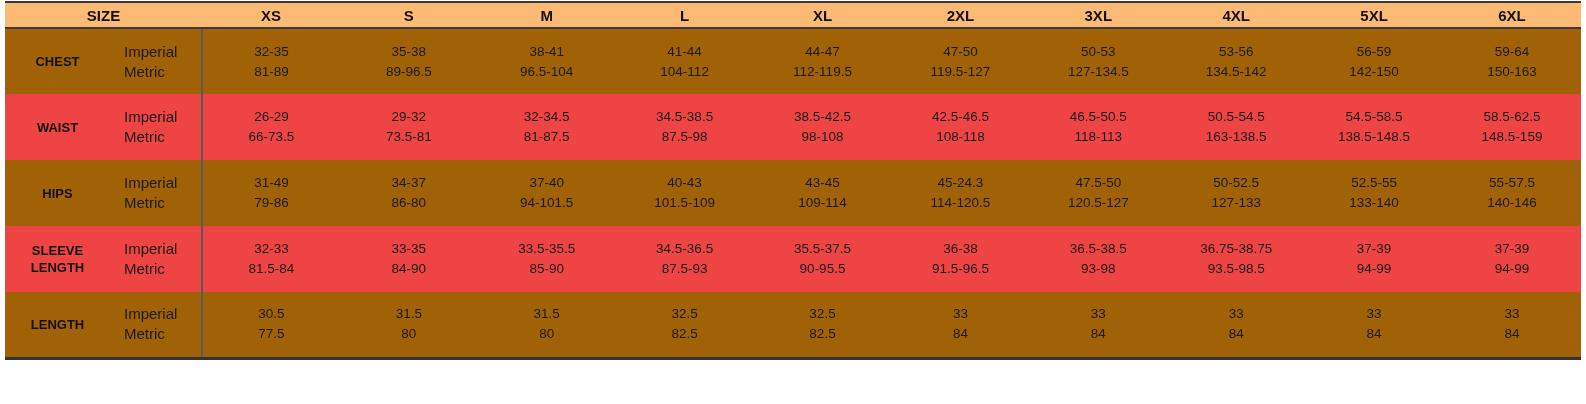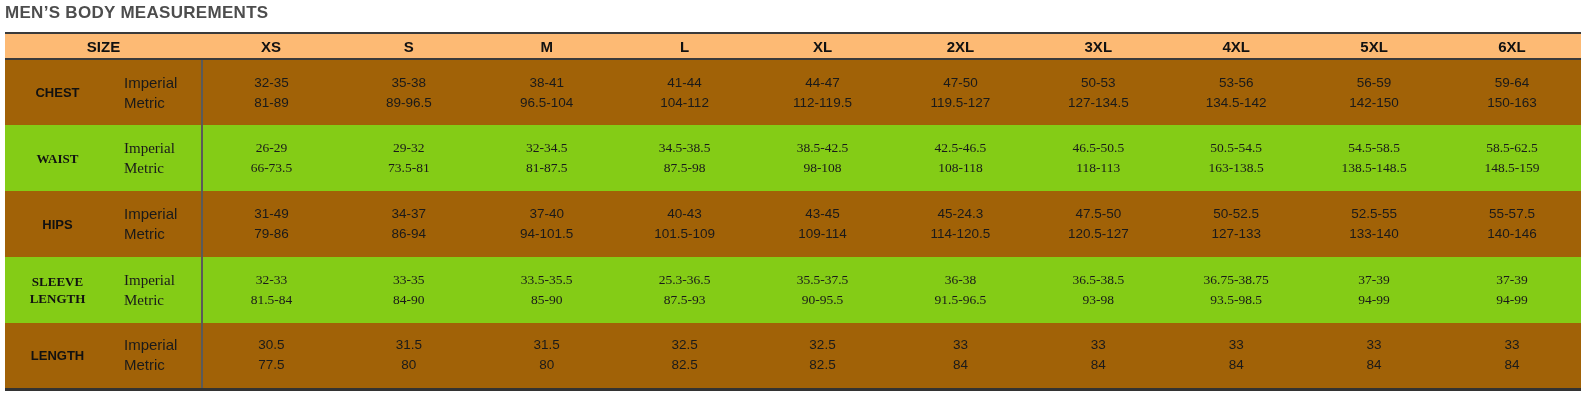--- a/index.html
+++ b/index.html
@@ -37,22 +37,21 @@
     font-size: 15px;
     font-weight: bold;
     color: #111111;
     text-align: center;
   }
   tbody tr {
     height: 66px;
     background: #a16207;
   }
   tbody tr.stripe {
-    background: #84cc16;
-    font-family: Liberation Serif, serif;
+    background: #ef4444;
   }
   tbody td {
     padding: 0;
     text-align: center;
     vertical-align: middle;
     color: #1a1a1a;
     font-size: 13.5px;
   }
   td.row-label {
     font-weight: bold;
@@ -74,21 +73,20 @@
   .val-line {
     line-height: 20px;
     font-size: 13.5px;
     color: #1a1a1a;
   }
 </style>
 </head>
 <body>
 
 <div class="page">
-  <h1 class="title">MEN’S BODY MEASUREMENTS</h1>
   <table class="size-table">
     <colgroup>
       <col style="width:105px">
       <col style="width:92px">
     </colgroup>
     <thead>
       <tr id="header-row">
           <th colspan="2">SIZE</th>
           <th>XS</th>
           <th>S</th>
@@ -202,21 +200,21 @@
           <td class="unit-cell">
             <div class="unit-line">Imperial</div>
             <div class="unit-line">Metric</div>
           </td>
           <td class="value-cell">
             <div class="val-line">31-49</div>
             <div class="val-line">79-86</div>
           </td>
           <td class="value-cell">
             <div class="val-line">34-37</div>
-            <div class="val-line">86-94</div>
+            <div class="val-line">86-80</div>
           </td>
           <td class="value-cell">
             <div class="val-line">37-40</div>
             <div class="val-line">94-101.5</div>
           </td>
           <td class="value-cell">
             <div class="val-line">40-43</div>
             <div class="val-line">101.5-109</div>
           </td>
           <td class="value-cell">
@@ -256,21 +254,21 @@
           </td>
           <td class="value-cell">
             <div class="val-line">33-35</div>
             <div class="val-line">84-90</div>
           </td>
           <td class="value-cell">
             <div class="val-line">33.5-35.5</div>
             <div class="val-line">85-90</div>
           </td>
           <td class="value-cell">
-            <div class="val-line">25.3-36.5</div>
+            <div class="val-line">34.5-36.5</div>
             <div class="val-line">87.5-93</div>
           </td>
           <td class="value-cell">
             <div class="val-line">35.5-37.5</div>
             <div class="val-line">90-95.5</div>
           </td>
           <td class="value-cell">
             <div class="val-line">36-38</div>
             <div class="val-line">91.5-96.5</div>
           </td>

